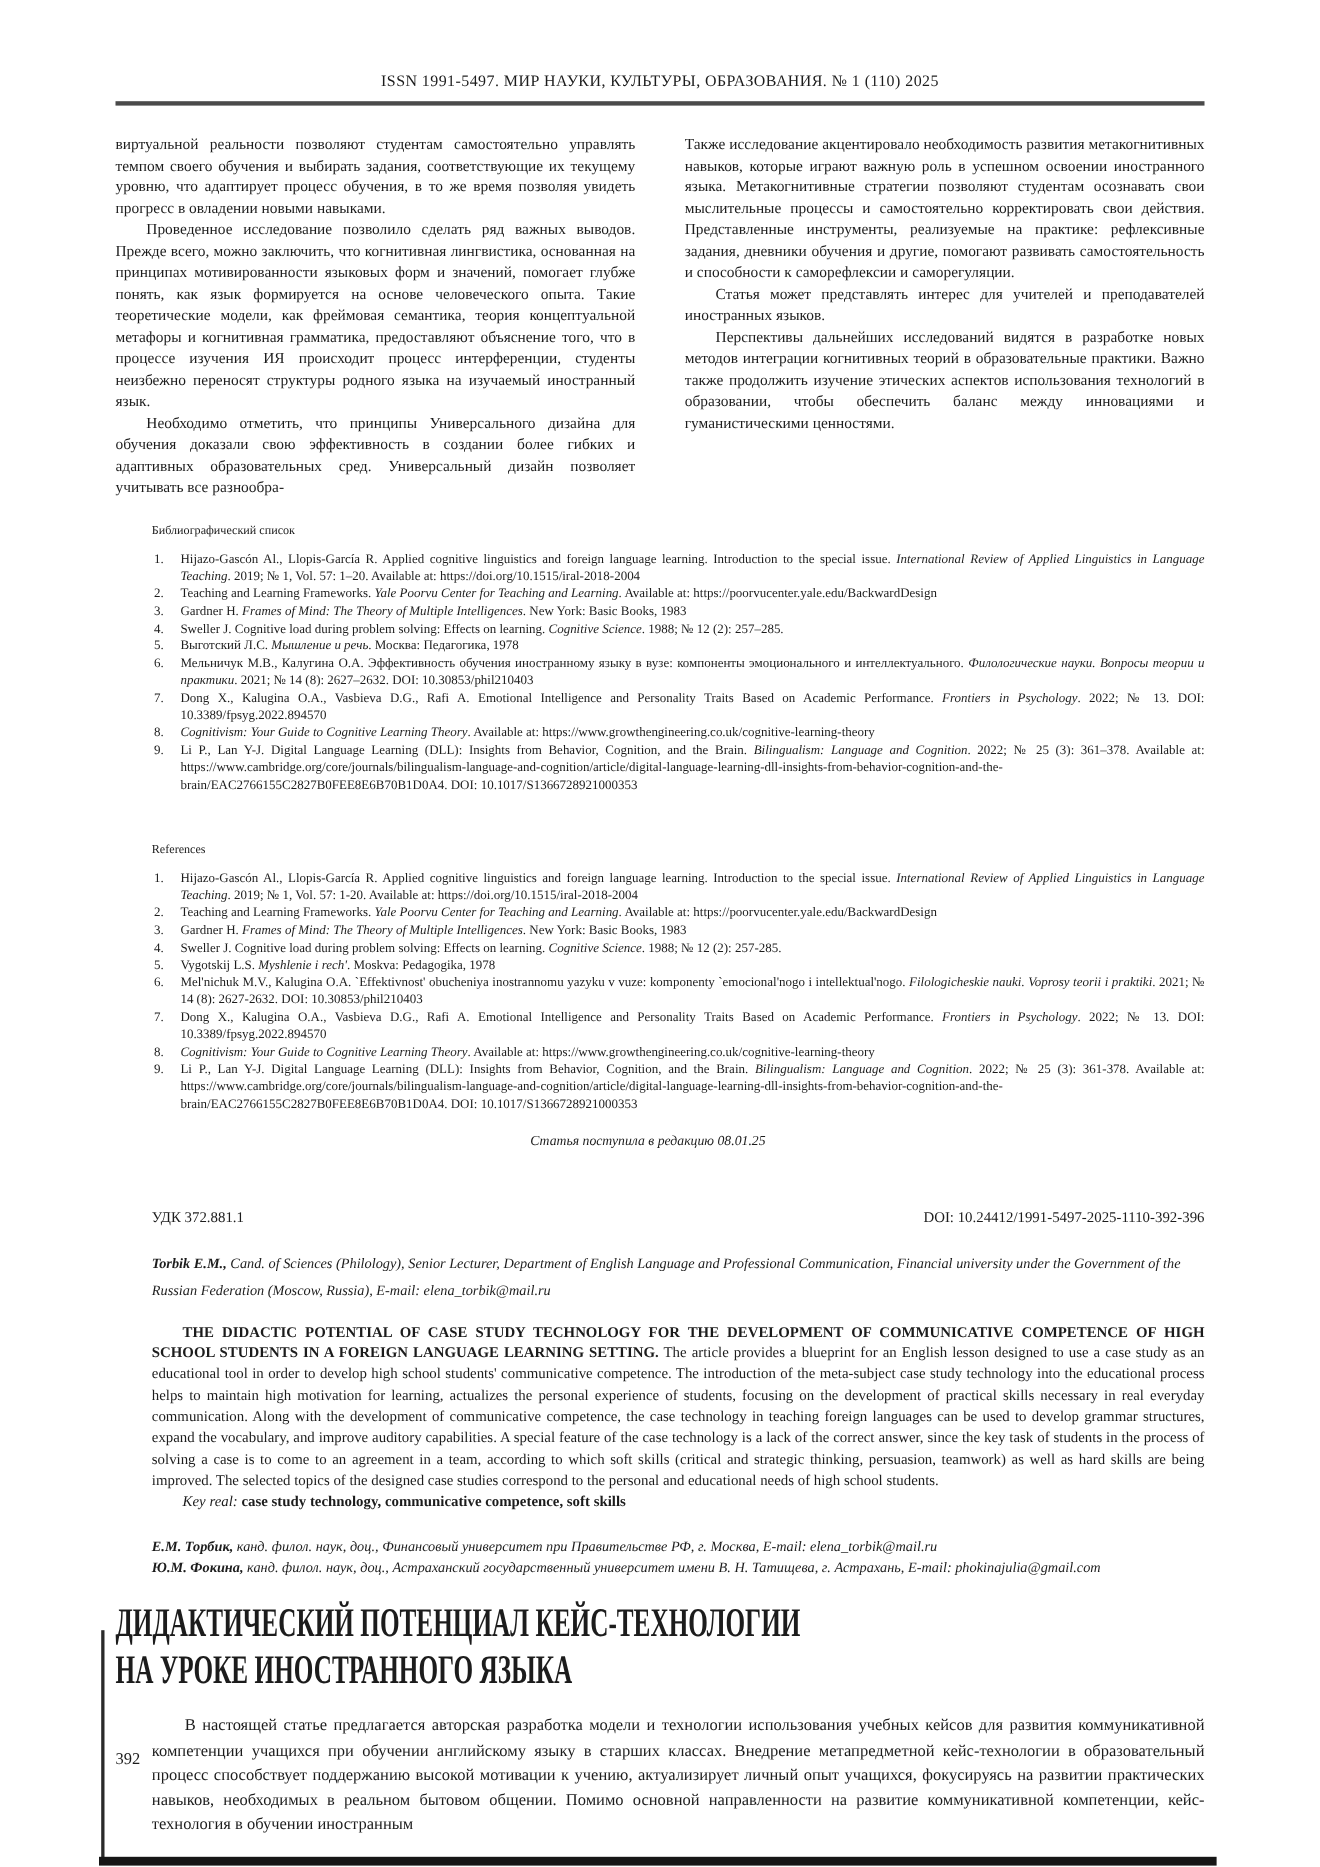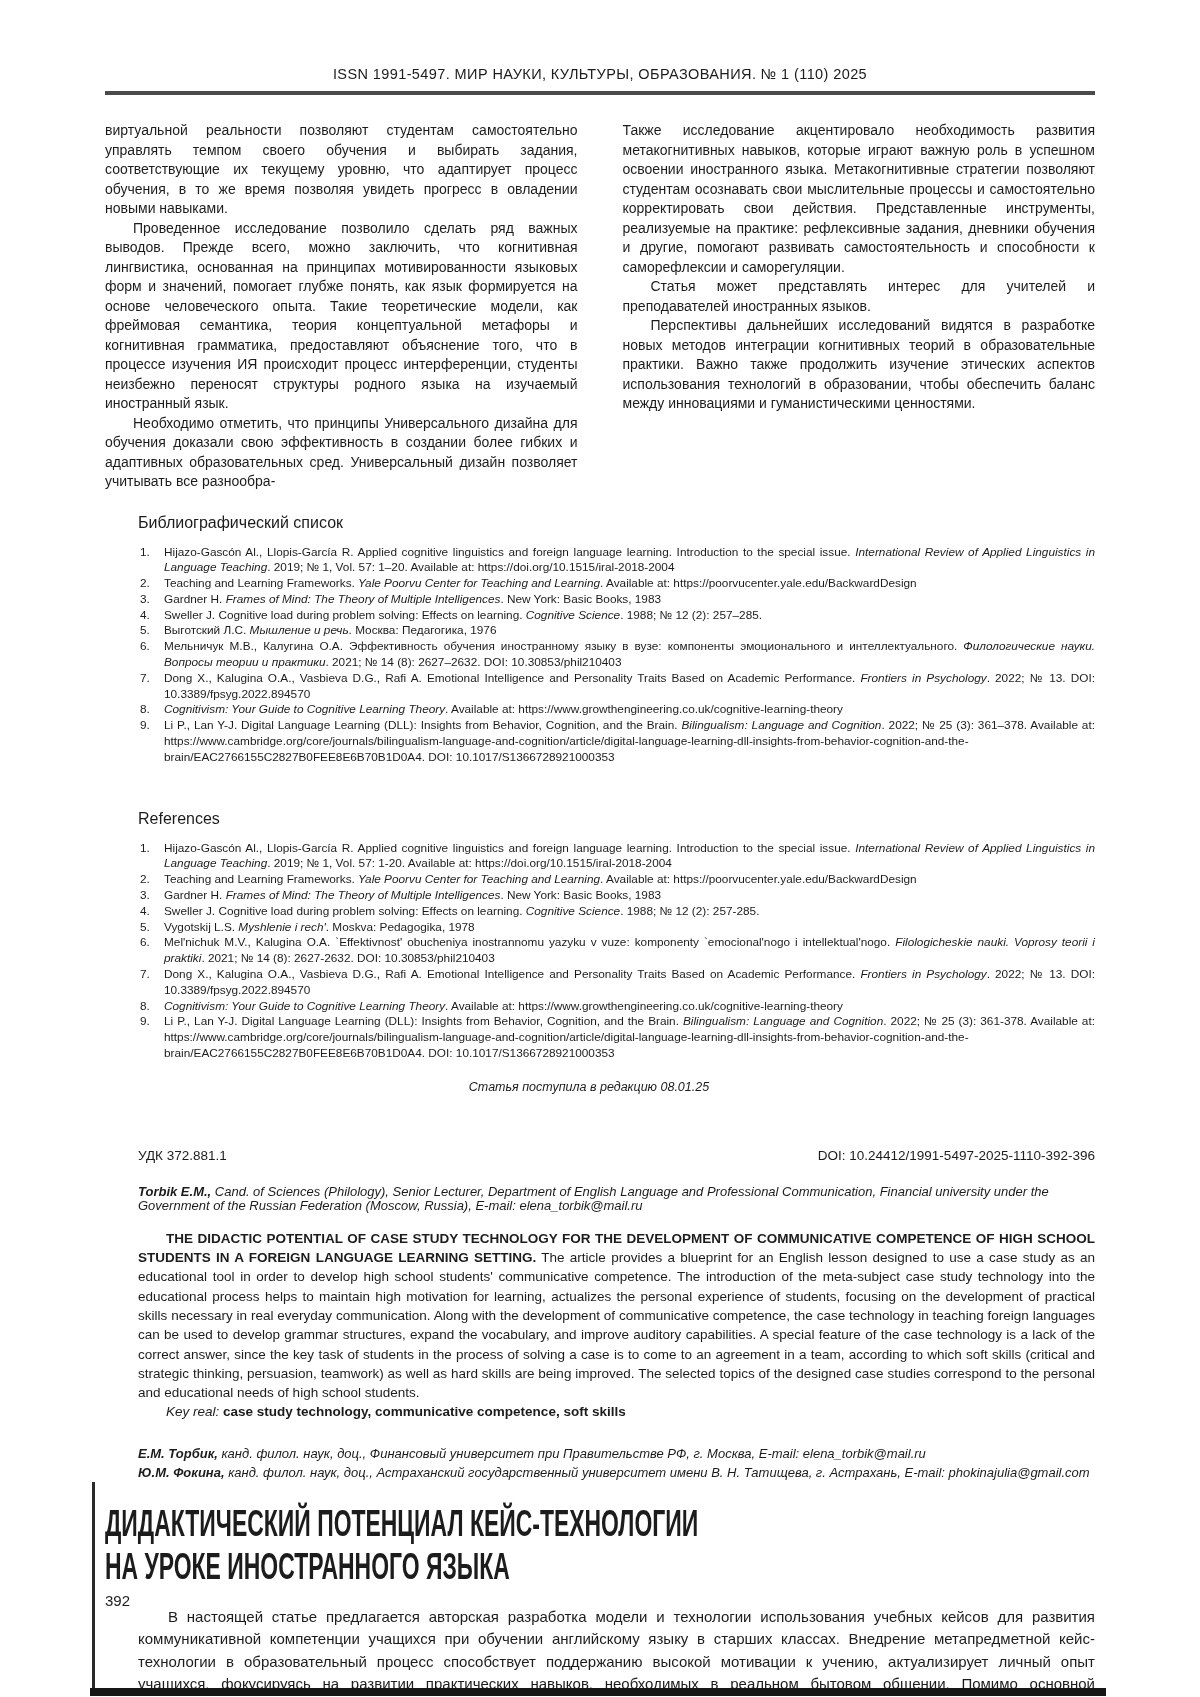--- a/index.html
+++ b/index.html
@@ -1,21 +1,21 @@
 <!DOCTYPE html>
 <html lang="ru"><head>
 <meta charset="utf-8">
 <style>
   html,body{margin:0;padding:0;background:#ffffff;}
   .page{
     position:relative;
     width:1200px;height:1697px;
     background:#fff;
     overflow:hidden;
-    font-family:Liberation Sans, sans-serif;
+    font-family:Liberation Serif, serif;
     color:#1c1c1c;
     box-sizing:border-box;
     padding:0 105px;
   }
   .s-i{font-style:italic;}
   .s-b{font-weight:bold;}
 
   .issn-line{
     padding-top:66px;
     text-align:center;
@@ -30,21 +30,21 @@
     margin-top:26px;
     font-size:14px;line-height:19.5px;
     text-align:justify;
   }
   .col{flex:1;min-width:0;}
   .col p{margin:0;text-indent:28px;}
   .col p:first-child{text-indent:0;}
 
   .indented{margin-left:33px;}
 
-  .section-heading{font-size:16px;margin:0;}
+  .section-heading{font-size:11px;margin:0;}
   .biblio-heading{margin-top:22px;}
   .refs-heading{margin-top:44px;}
 
   ol.refs{
     list-style:none;
     counter-reset:ref;
     margin:13px 0 0 0;
     padding:0;
     font-size:11.8px;
     line-height:15.8px;
@@ -71,21 +71,21 @@
 
   .meta-row{
     margin-top:54px;
     display:flex;
     justify-content:space-between;
     font-size:13.5px;
   }
 
   .authors-en{
     margin-top:22px;
-    font-size:13px;font-style:italic;line-height:14px;
+    font-size:13px;font-style:italic;line-height:24px;
   }
   .authors-en p, .authors-ru p{margin:0;}
 
   .abstract{margin-top:16px;font-size:13.5px;line-height:19.3px;text-align:justify;}
   .abstract p{margin:0;text-indent:28px;}
   .abstract p.keywords{text-indent:28px;}
 
   .authors-ru{
     margin-top:22px;
     font-size:13px;font-style:italic;line-height:19px;
@@ -154,21 +154,21 @@
       </div>
   </div>
 
   <div class="indented">
     <div class="section-heading biblio-heading">Библиографический список</div>
     <ol class="refs">
         <li><span>Hijazo-Gascón Al., Llopis-García R. Applied cognitive linguistics and foreign language learning. Introduction to the special issue. </span><span class="s-i">International Review of Applied Linguistics in Language Teaching</span><span>. 2019; № 1, Vol. 57: 1–20. Available at: https://doi.org/10.1515/iral-2018-2004</span></li>
         <li><span>Teaching and Learning Frameworks. </span><span class="s-i">Yale Poorvu Center for Teaching and Learning</span><span>. Available at: https://poorvucenter.yale.edu/BackwardDesign</span></li>
         <li><span>Gardner H. </span><span class="s-i">Frames of Mind: The Theory of Multiple Intelligences</span><span>. New York: Basic Books, 1983</span></li>
         <li><span>Sweller J. Cognitive load during problem solving: Effects on learning. </span><span class="s-i">Cognitive Science</span><span>. 1988; № 12 (2): 257–285.</span></li>
-        <li><span>Выготский Л.С. </span><span class="s-i">Мышление и речь</span><span>. Москва: Педагогика, 1976</span></li>
+        <li><span>Выготский Л.С. </span><span class="s-i">Мышление и речь</span><span>. Москва: Педагогика, 1978</span></li>
         <li><span>Мельничук М.В., Калугина О.А. Эффективность обучения иностранному языку в вузе: компоненты эмоционального и интеллектуального. </span><span class="s-i">Филологические науки. Вопросы теории и практики</span><span>. 2021; № 14 (8): 2627–2632. DOI: 10.30853/phil210403</span></li>
         <li><span>Dong X., Kalugina O.A., Vasbieva D.G., Rafi A. Emotional Intelligence and Personality Traits Based on Academic Performance. </span><span class="s-i">Frontiers in Psychology</span><span>. 2022; № 13. DOI: 10.3389/fpsyg.2022.894570</span></li>
         <li><span class="s-i">Cognitivism: Your Guide to Cognitive Learning Theory</span><span>. Available at: https://www.growthengineering.co.uk/cognitive-learning-theory</span></li>
         <li><span>Li P., Lan Y-J. Digital Language Learning (DLL): Insights from Behavior, Cognition, and the Brain. </span><span class="s-i">Bilingualism: Language and Cognition</span><span>. 2022; № 25 (3): 361–378. Available at: https://www.cambridge.org/core/journals/bilingualism-language-and-cognition/article/digital-language-learning-dll-insights-from-behavior-cognition-and-the-brain/EAC2766155C2827B0FEE8E6B70B1D0A4. DOI: 10.1017/S1366728921000353</span></li>
       </ol>
 
     <div class="section-heading refs-heading">References</div>
     <ol class="refs">
         <li><span>Hijazo-Gascón Al., Llopis-García R. Applied cognitive linguistics and foreign language learning. Introduction to the special issue. </span><span class="s-i">International Review of Applied Linguistics in Language Teaching</span><span>. 2019; № 1, Vol. 57: 1-20. Available at: https://doi.org/10.1515/iral-2018-2004</span></li>
         <li><span>Teaching and Learning Frameworks. </span><span class="s-i">Yale Poorvu Center for Teaching and Learning</span><span>. Available at: https://poorvucenter.yale.edu/BackwardDesign</span></li>

